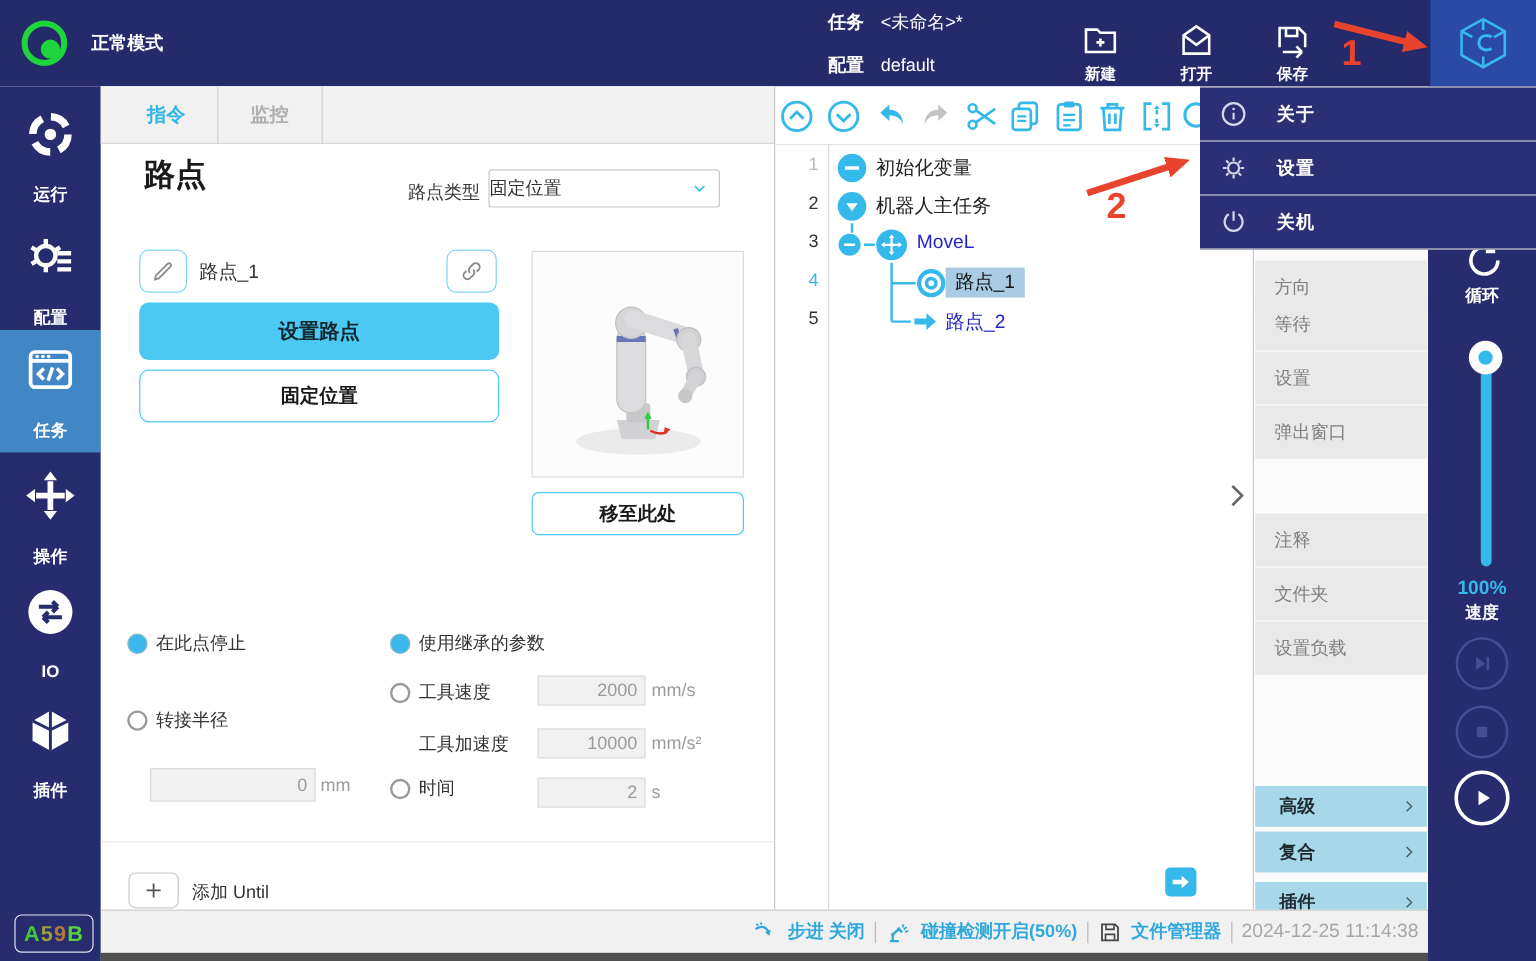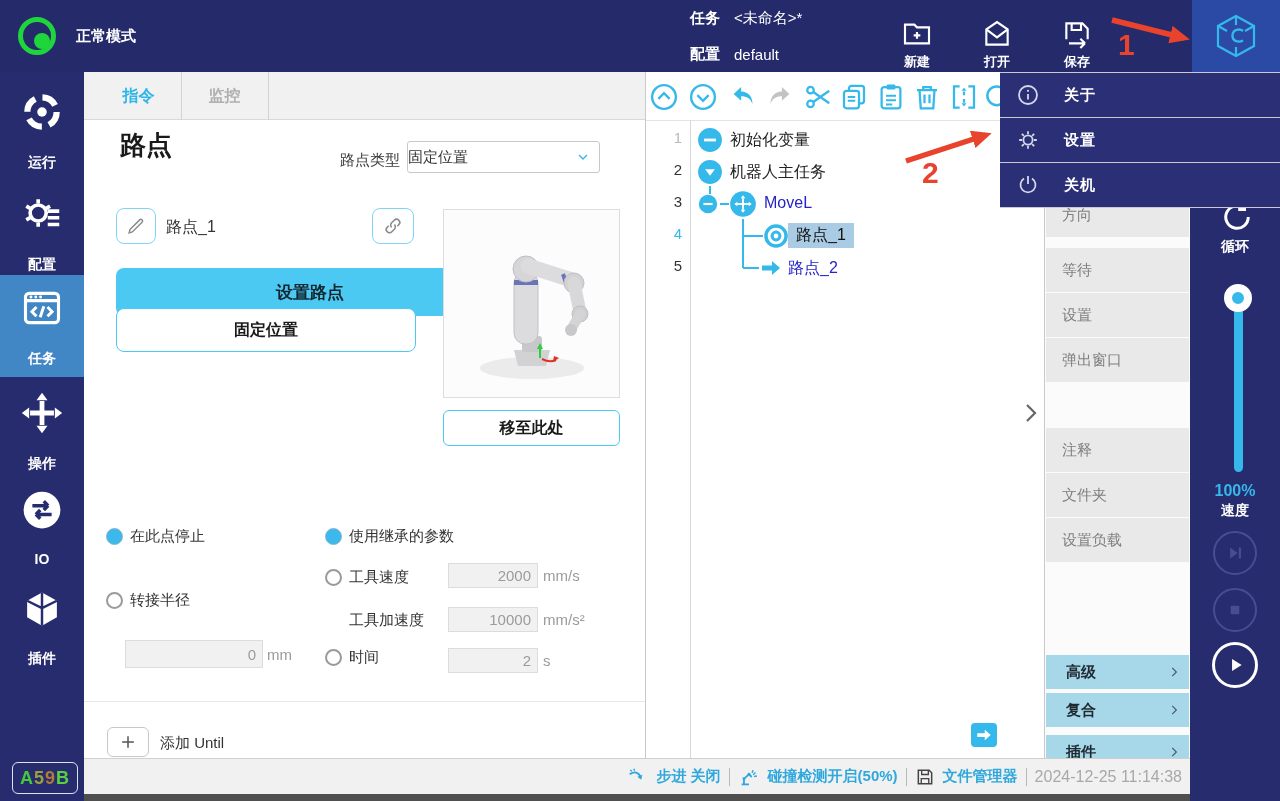--- a/index.html
+++ b/index.html
@@ -383,21 +383,21 @@
           <use href="#i-pencil"></use>
         </svg>
     </div>
     <div class="abs wp-name">路点_1</div>
     <div class="abs sq-btn" style="left:288px;top:136px;width:42px;">
       <svg class="ic" width="22" height="22">
           <use href="#i-link"></use>
         </svg>
     </div>
 
-    <div class="abs btn-solid" style="top:196px;height:48px;padding-left:44px;">设置路点</div>
+    <div class="abs btn-solid" style="top:180px;height:48px;">设置路点</div>
     <div class="abs btn-line" style="left:32px;top:236px;width:300px;height:44px;">固定位置</div>
 
     <div class="abs robotbox">
       <svg class="ic" width="175" height="187" viewBox="0 0 175 187">
         <ellipse cx="88" cy="158" rx="52" ry="11" fill="#ebebeb"></ellipse>
         <path d="M70 140h36l-4 16H74z" fill="#d2d2d4"></path>
         <rect x="78" y="126" width="20" height="16" rx="3" fill="#c8c8ca"></rect>
         <rect x="70" y="62" width="24" height="72" rx="11" fill="#dcdcde" stroke="#c2c2c4"></rect>
         <rect x="70" y="70" width="24" height="5" fill="#6a74b8"></rect>
         <circle cx="82" cy="59" r="13" fill="#d6d6d8" stroke="#c0c0c2"></circle>
@@ -529,21 +529,21 @@
       </svg>
 
     <div class="abs treearrowbtn">
       <svg class="ic" width="18" height="18">
           <use href="#i-arrow-r"></use>
         </svg>
     </div>
   </div>
 
   <div class="abs cmds">
-    <div class="abs cmd" style="top:121px;">方向</div>
+    <div class="abs cmd" style="top:145px;">方向</div>
     <div class="abs cmd" style="top:176px;">等待</div>
     <div class="abs cmd" style="top:221px;">设置</div>
     <div class="abs cmd" style="top:266px;">弹出窗口</div>
     <div class="abs cmd" style="top:356px;">注释</div>
     <div class="abs cmd" style="top:446px;">设置负载</div>
     <div class="abs cmd" style="top:401px;">文件夹</div>
 
     <div class="abs grp" style="top:583px;">
       <span>高级</span>
       <svg class="ic" width="14" height="14">

